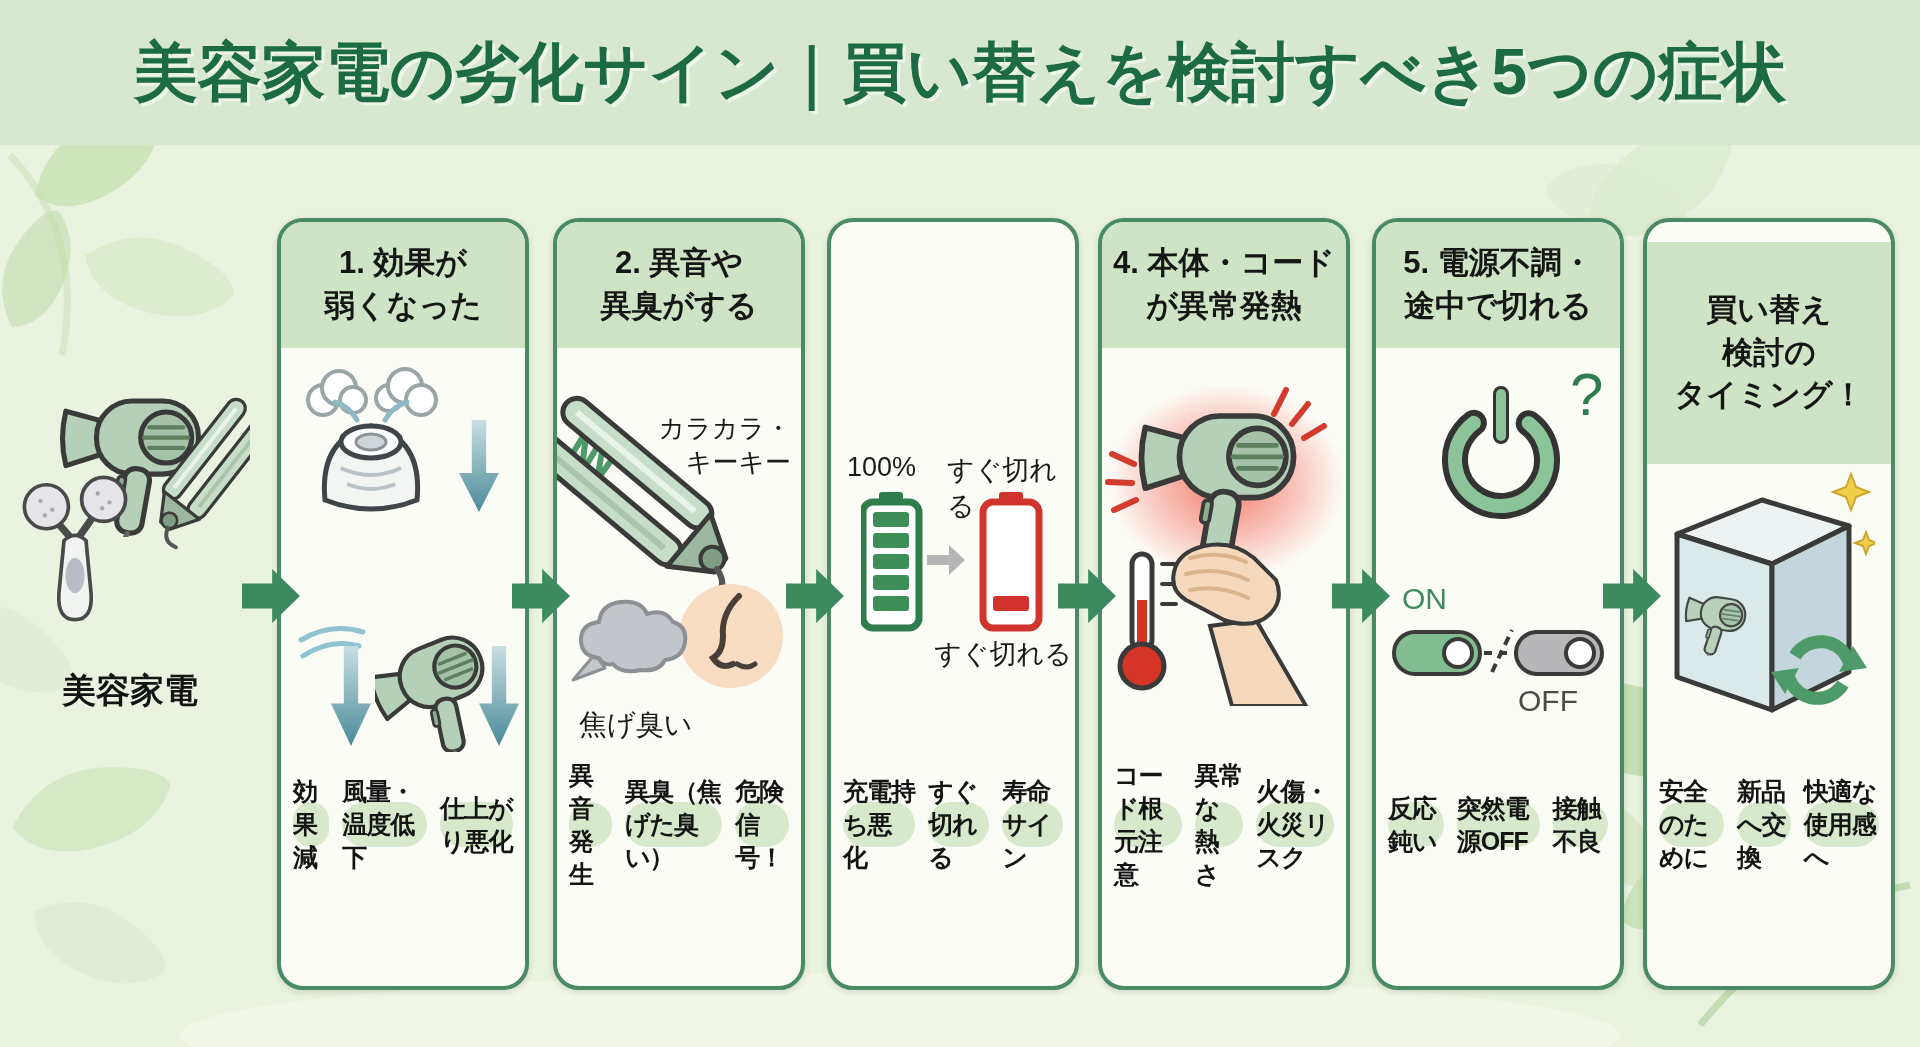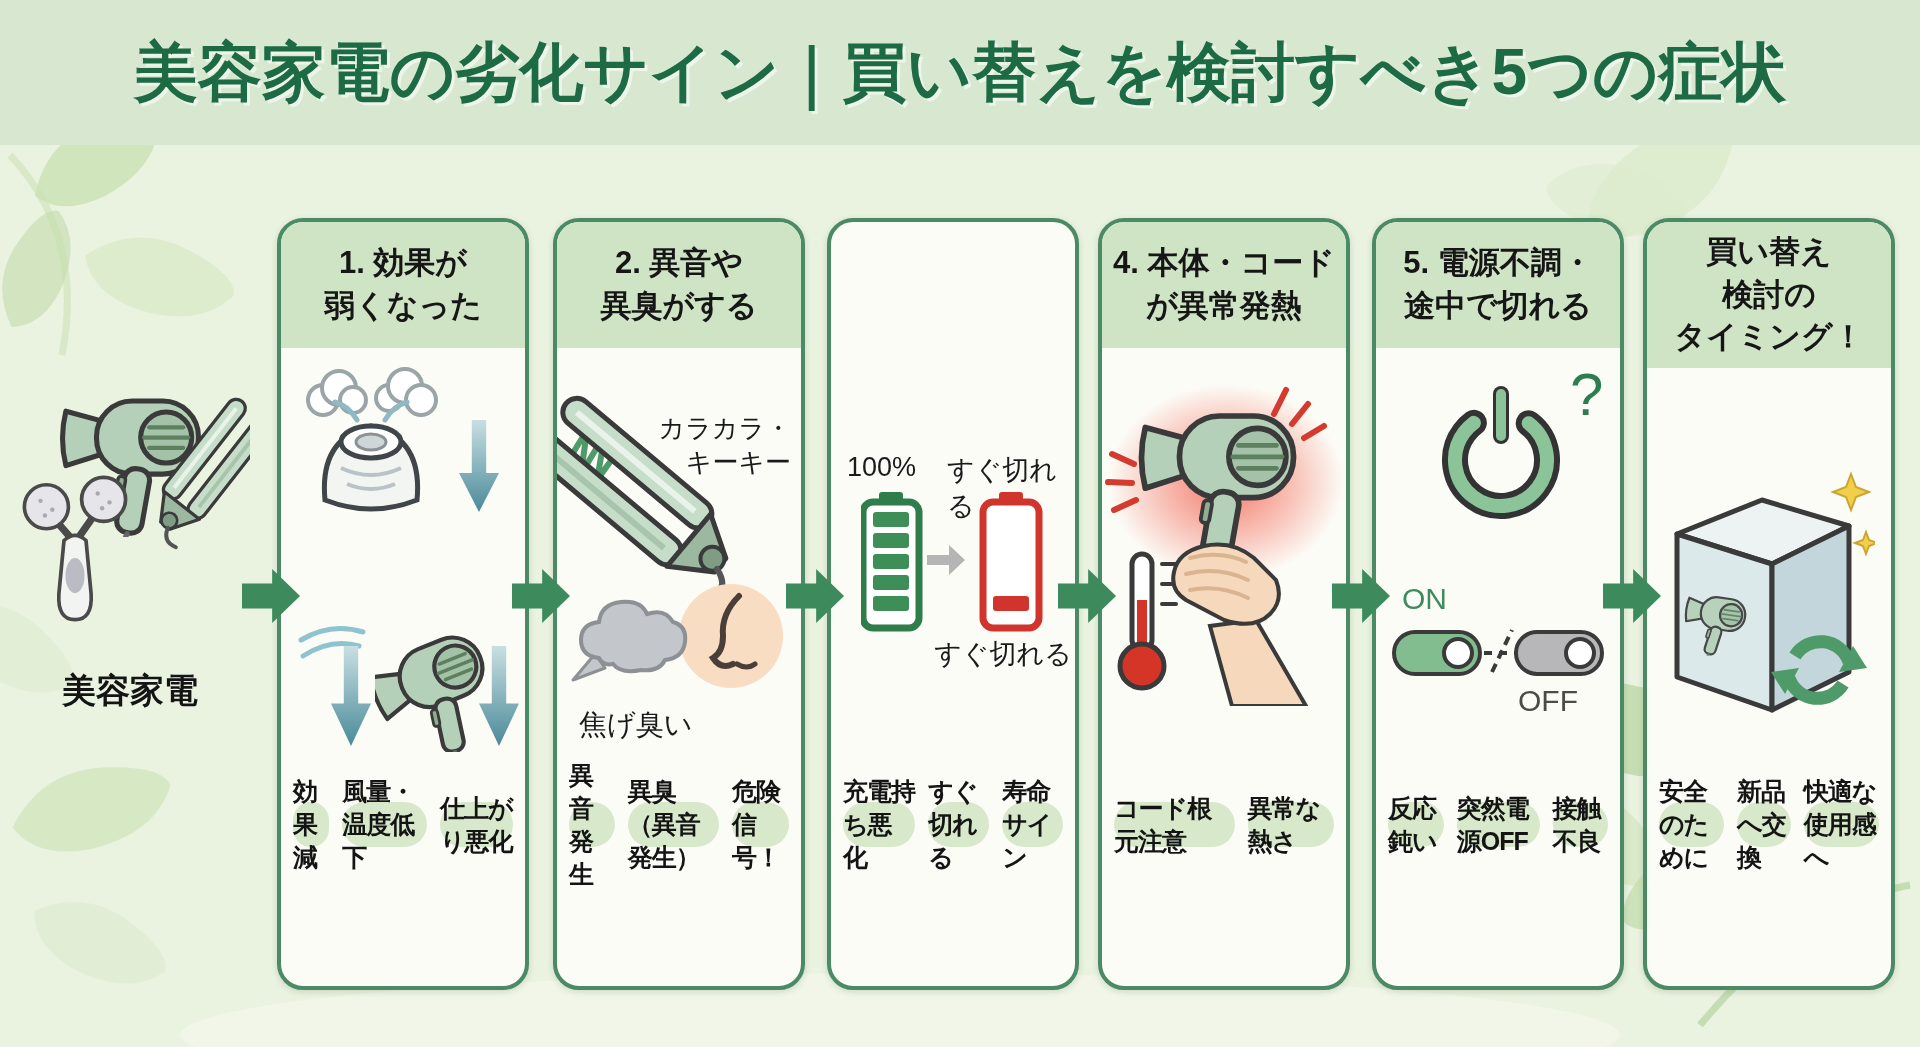--- a/index.html
+++ b/index.html
@@ -14,21 +14,21 @@
   .intro-label{position:absolute;left:25px;top:668px;width:210px;text-align:center;
        font-size:34px;font-weight:bold;color:#141414;z-index:2;}
   .flow-arrow{position:absolute;top:569px;width:58px;height:54px;background:#3d8a5c;z-index:3;
        clip-path:polygon(0 27%,52% 27%,52% 0,100% 50%,52% 100%,52% 73%,0 73%);}
   .fa1{left:242px;}.fa2{left:512px;}.fa3{left:786px;}.fa4{left:1058px;}.fa5{left:1332px;}.fa6{left:1603px;}
   .card{position:absolute;top:218px;width:252px;height:772px;background:#fcfcf7;
        border:4px solid #4a8a64;border-radius:26px;box-sizing:border-box;overflow:hidden;z-index:2;
        box-shadow:0 2px 6px rgba(60,90,60,.18);}
   .pos1{left:277px;}.pos2{left:553px;}.pos3{left:827px;}.pos4{left:1098px;}.pos5{left:1372px;}.pos6{left:1643px;}
   .card-head{height:126px;background:#cfe3c5;display:flex;align-items:center;justify-content:center;}
-  .card--last .card-head{height:146px;}
+  .card--last .card-head{height:222px;margin-top:20px;}
   .card-head-text{white-space:pre-line;text-align:center;font-weight:bold;font-size:31px;
        line-height:1.38;color:#161616;}
   .tags{position:absolute;left:12px;right:12px;top:580px;display:flex;flex-direction:row;gap:13px;}
   .tag{background:#d7e8cb;border-radius:23px;height:45px;display:flex;align-items:center;
        justify-content:center;font-weight:bold;font-size:25px;color:#141414;letter-spacing:-1px;}
   .note{position:absolute;font-weight:normal;color:#1a1a1a;}
   .c1-steamer{position:absolute;left:14px;top:136px;width:152px;height:160px;}
   .c1-arrow1{position:absolute;left:178px;top:198px;width:40px;height:92px;}
   .c1-swoosh{position:absolute;left:16px;top:400px;width:72px;height:46px;}
   .c1-dryer{position:absolute;left:94px;top:380px;width:126px;height:150px;}
@@ -241,21 +241,21 @@
       <path d="M168,90 q10,6 18,0" fill="none" stroke="#4a3f38" stroke-width="5" stroke-linecap="round"></path>
     </g>
     <g>
       <polygon points="26,80 4,106 36,94" fill="#c3c7cb" stroke="#8d9195" stroke-width="3" stroke-linejoin="round"></polygon>
       <path d="M30,84 Q12,82 12,66 Q12,50 30,48 Q32,30 52,28 Q72,26 78,40 Q96,34 104,48 Q118,52 116,68 Q114,84 96,86 Q90,98 72,96 Q52,100 44,90 Q34,92 30,84 Z" fill="#c3c7cb" stroke="#8d9195" stroke-width="4"></path>
     </g>
   </svg>
   <div class="note c2-smell-label">焦げ臭い</div>
   <div class="tags">
     <div class="tag">異音発生</div>
-    <div class="tag">異臭（異音発生）</div>
+    <div class="tag">異臭（焦げた臭い）</div>
     <div class="tag">危険信号！</div>
   </div>
 </article>
 
 <article class="card pos3">
   <div class="note c3-full-label">100%</div>
   <div class="note c3-drain-label">すぐ切れる</div>
   <svg class="c3-batteries" viewBox="0 0 184 140">
     <g>
       <rect x="18" y="0" width="24" height="12" rx="3" fill="#2f7d4b"></rect>
@@ -317,20 +317,21 @@
       <g stroke="#3a3a3a" stroke-width="4" stroke-linecap="round">
         <line x1="50" y1="16" x2="64" y2="16"></line>
           <line x1="50" y1="36" x2="60" y2="36"></line>
           <line x1="50" y1="56" x2="64" y2="56"></line>
       </g>
     </g>
   </svg>
   <div class="tags">
     <div class="tag">コード根元注意</div>
     <div class="tag">異常な熱さ</div>
+    <div class="tag">火傷・火災リスク</div>
   </div>
 </article>
 
 <article class="card pos5">
   <header class="card-head">
     <span class="card-head-text">5. 電源不調・
 途中で切れる</span>
   </header>
   <svg class="c5-power" viewBox="0 0 150 150">
     <circle cx="75" cy="80" r="46" fill="none" stroke="#333333" stroke-width="26" stroke-dasharray="230 59" transform="rotate(-53 75 80)" stroke-linecap="round"></circle>

